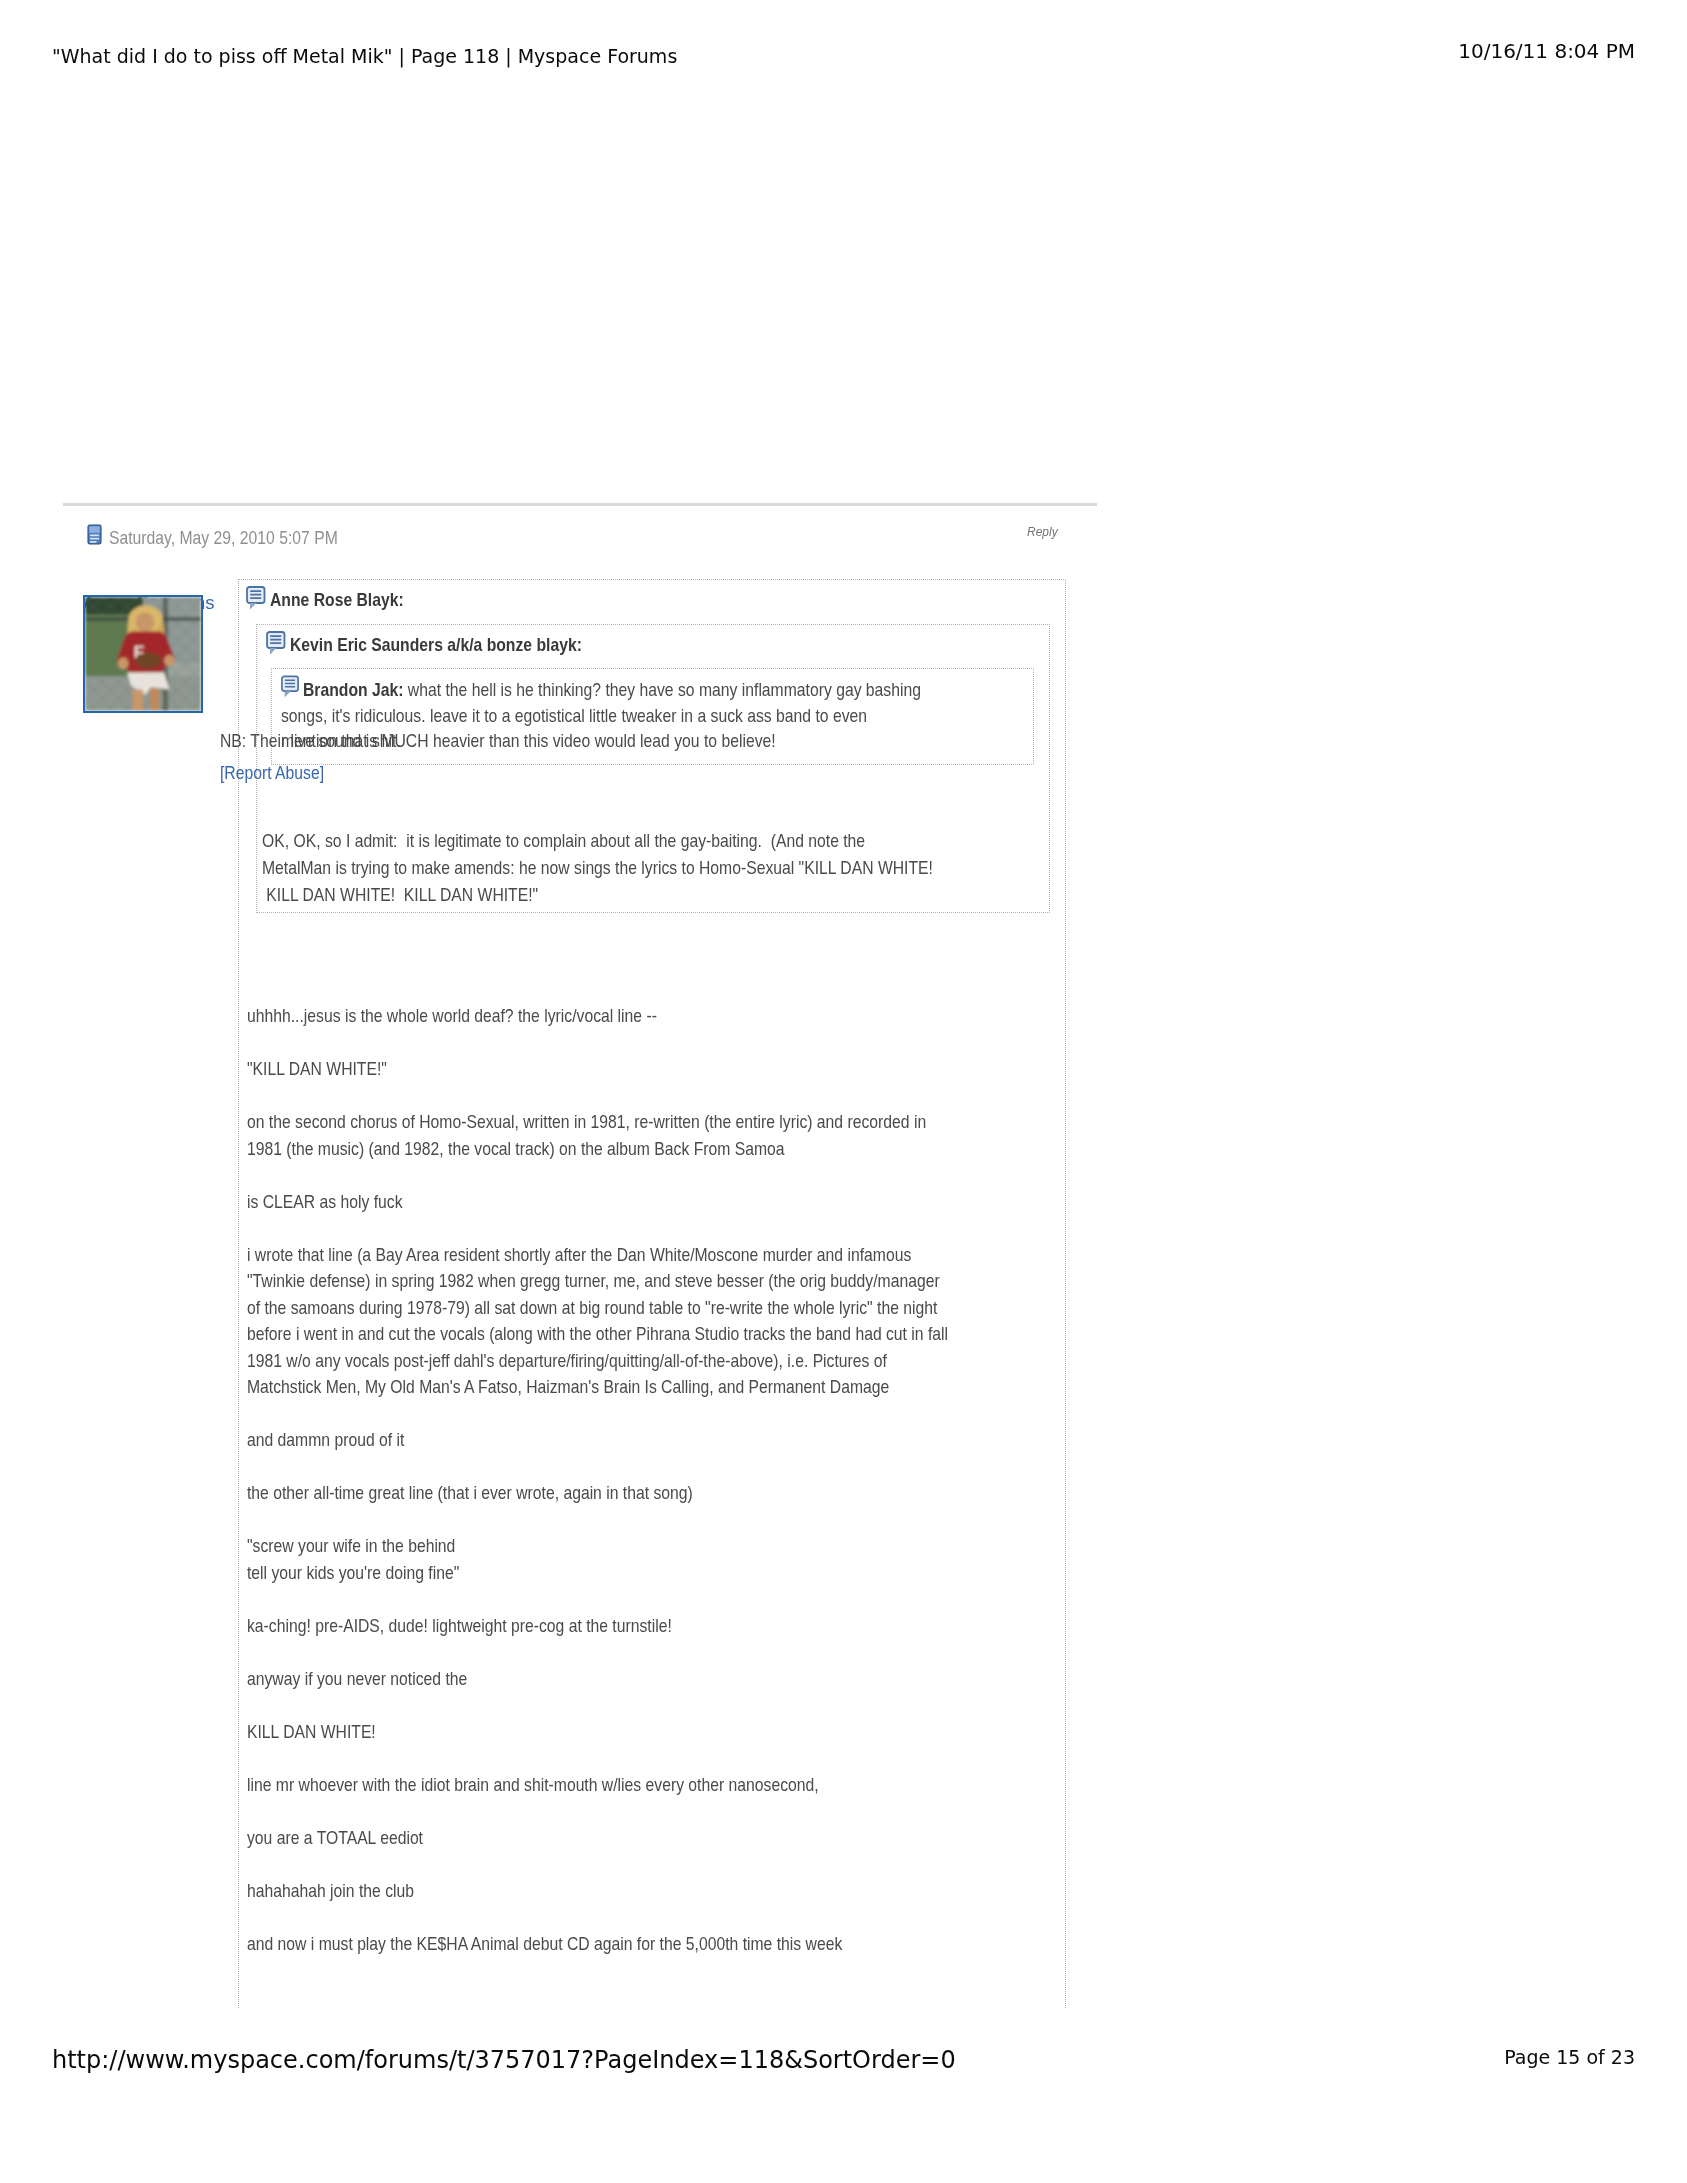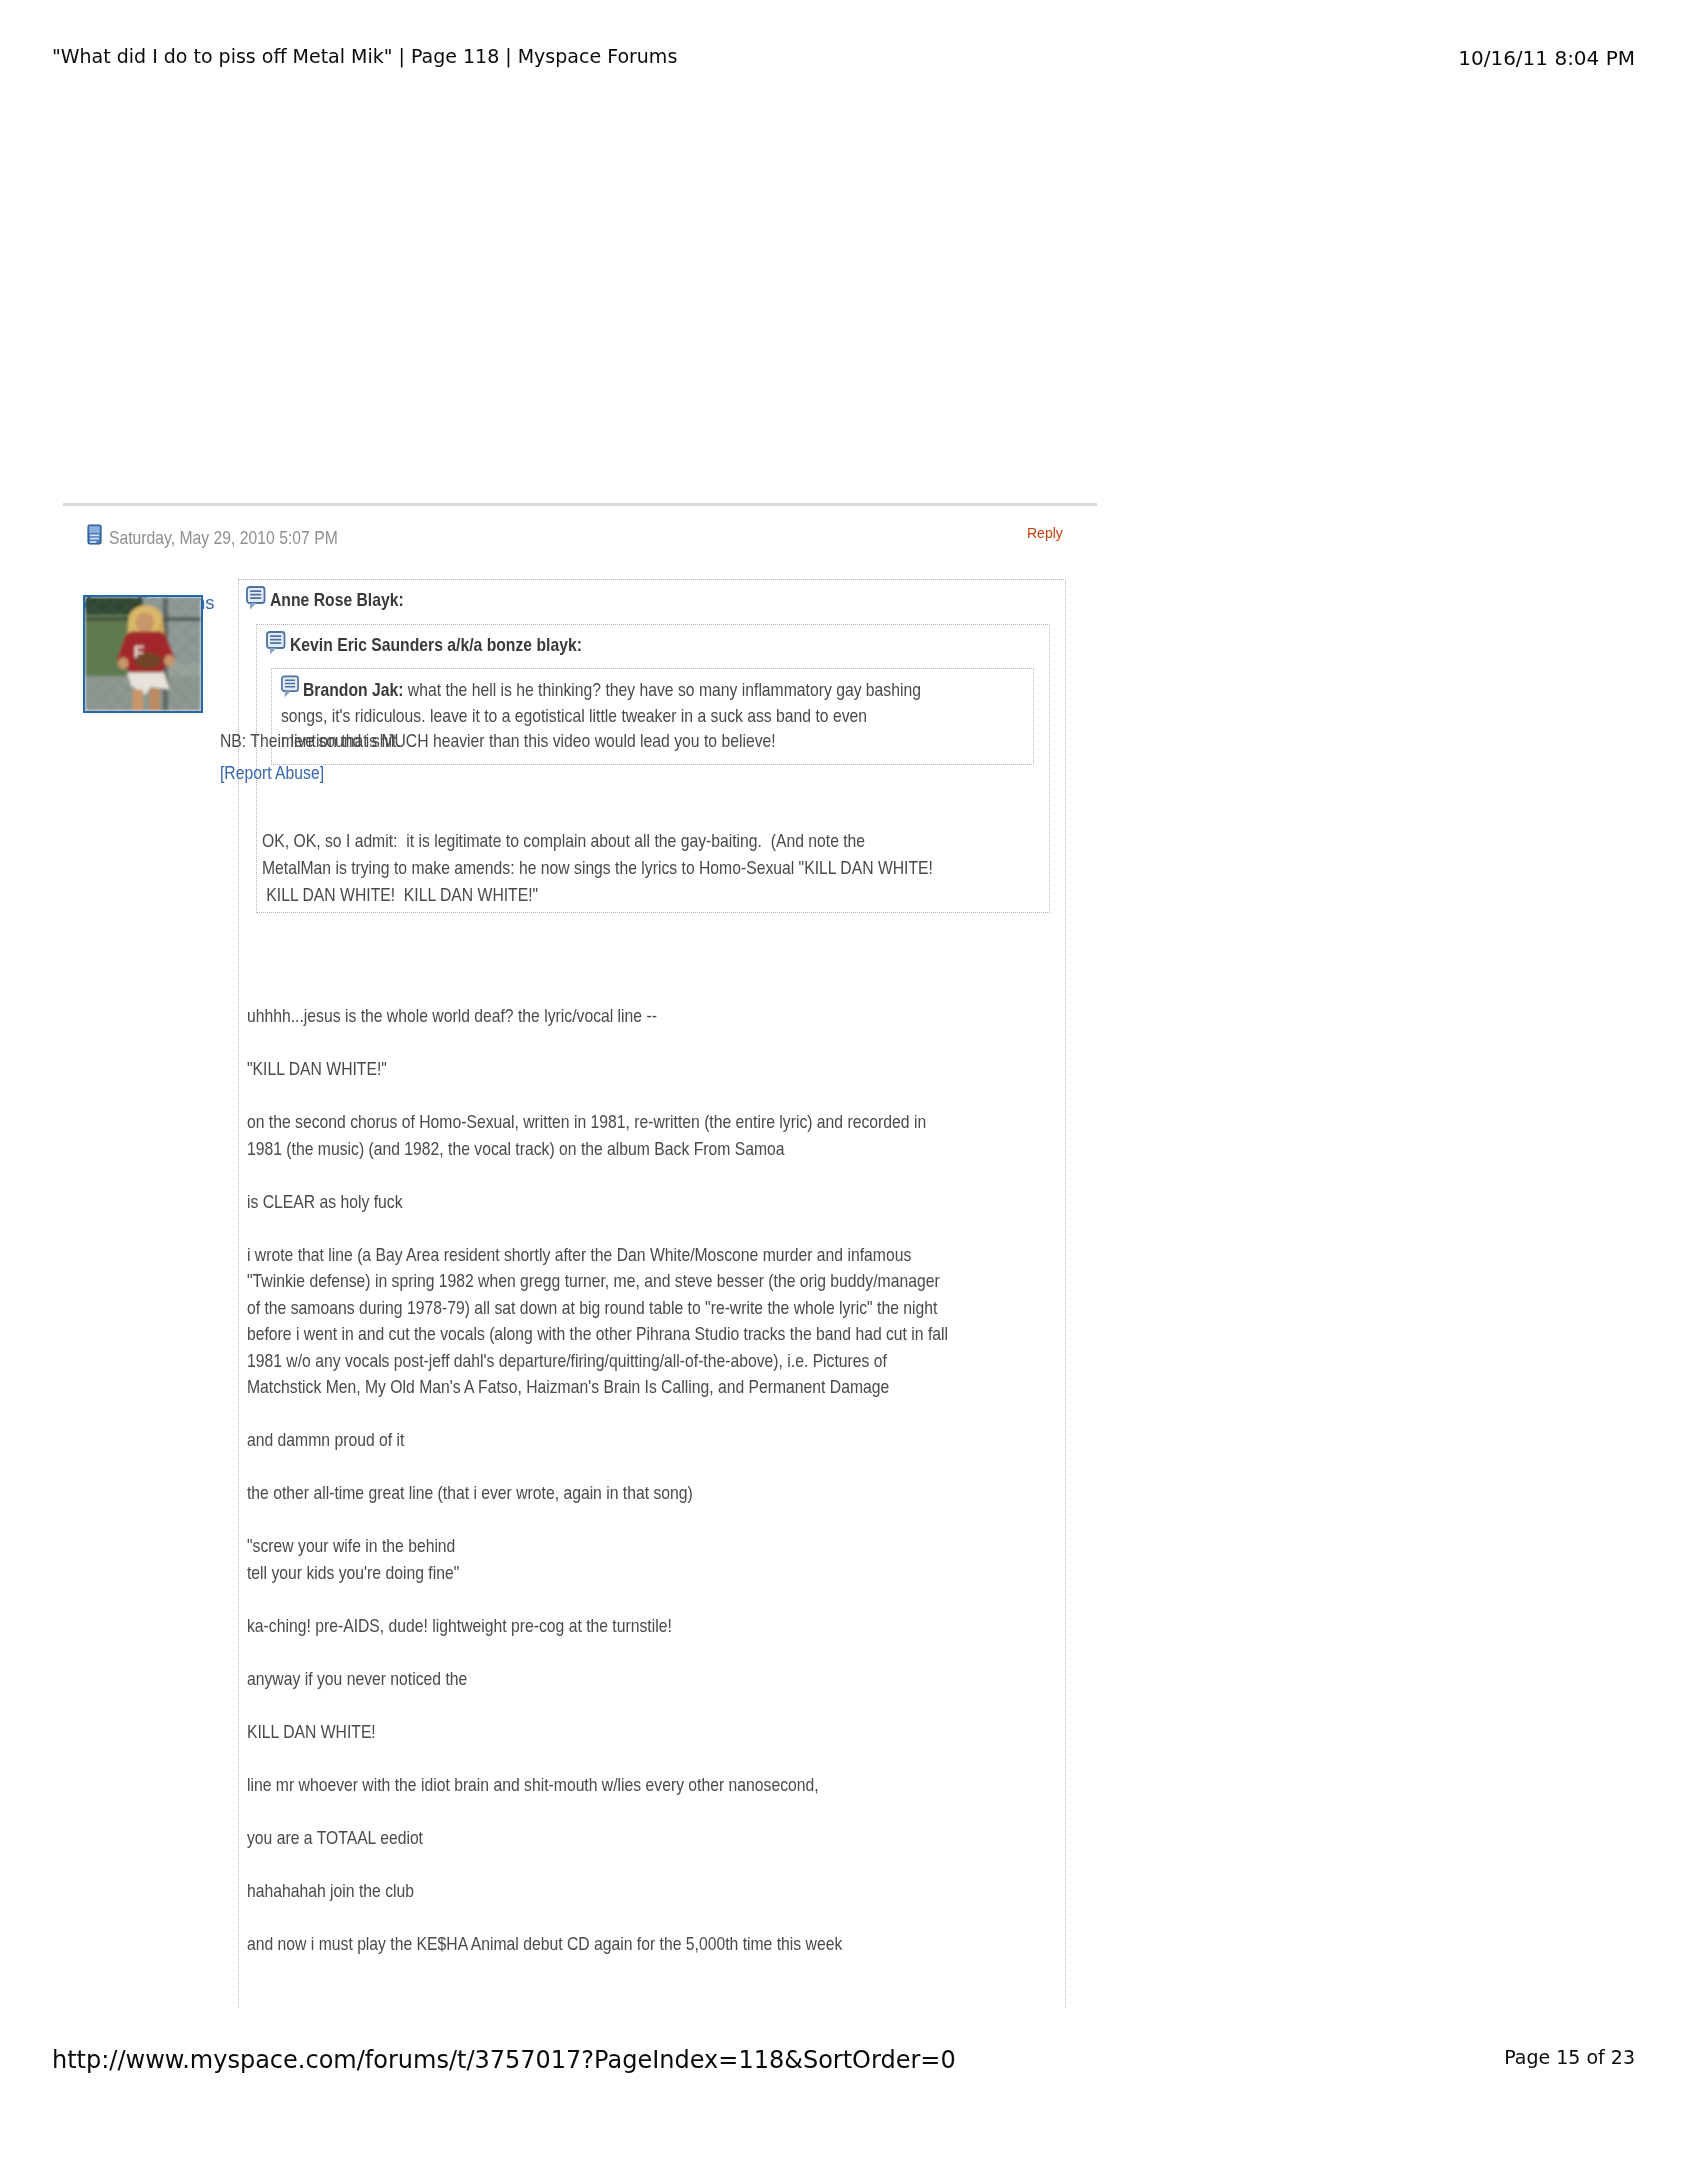--- a/index.html
+++ b/index.html
@@ -6,27 +6,27 @@
   body{
     width:1687px;height:2183px;position:relative;background:#ffffff;
     font-family:"Liberation Sans",sans-serif;color:#464646;overflow:hidden;
   }
   .abs{position:absolute;}
   .pre{white-space:pre;}
   .nrw{transform:scaleX(0.85);transform-origin:0 0;}
   
   .print-txt{font-family:"DejaVu Sans",sans-serif;color:#0a0a0a;font-size:19px;}
   .hdr-title{left:52px;top:45px;}
-  .hdr-date{top:46px;right:52px;font-size:20px;}
+  .hdr-date{top:39px;right:52px;font-size:20px;}
   .ftr-url{left:52px;top:2046px;font-size:24px;}
   .ftr-page{top:2046px;right:52px;}
   
   .rule{left:63px;top:503px;width:1034px;height:2.6px;background:#dadada;}
   .post-meta{left:109px;top:527px;font-size:18.5px;color:#8f8f8f;}
-  .reply{top:525px;left:1027px;font-size:14px;color:#c2410c;text-decoration:none;cursor:pointer;}
+  .reply{top:525px;left:1027px;font-size:12px;color:#737373;text-decoration:none;cursor:pointer;font-style:italic;}
   .author{left:83px;top:574px;font-size:18.5px;color:#3866ae;text-decoration:none;cursor:pointer;margin-top:18px;}
   .avatar-frame{left:83px;top:595px;width:116px;height:114px;border:2px solid #2567ae;cursor:pointer;}
   
   .qbox{border:1.3px dotted #b4b4b4;background:transparent;}
   .qbox-outer{left:238px;top:579px;width:826px;height:1428px;border-bottom:none;}
   .qbox-mid{left:256px;top:624px;width:792px;height:287px;}
   .qbox-inner{left:271px;top:668px;width:761px;height:95px;}
   .qname{font-size:18.5px;font-weight:bold;color:#3a3a3a;}
   .q-anne-name{left:270px;top:589px;}
   .q-kevin-name{left:290px;top:634px;}

